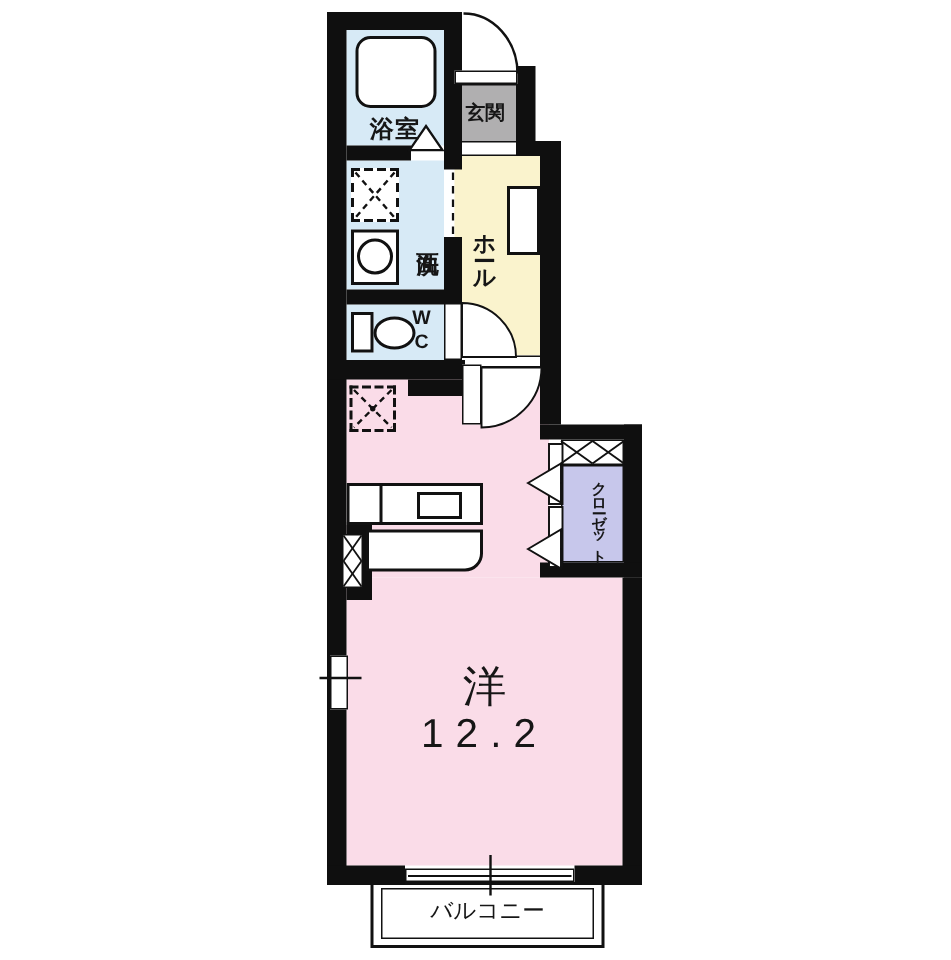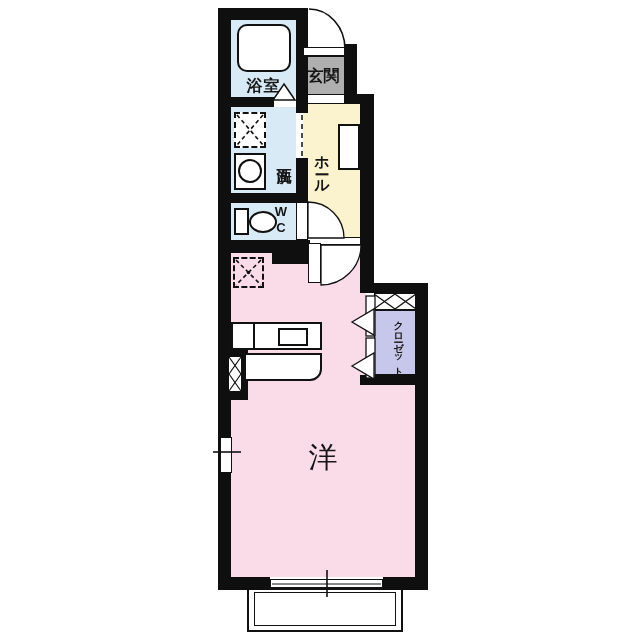--- a/index.html
+++ b/index.html
@@ -124,17 +124,19 @@
     <line x1="272" y1="584" x2="381" y2="584" stroke="#111" stroke-width="1.2"></line>
     <line x1="327" y1="570" x2="327" y2="597" stroke="#111" stroke-width="1.6"></line>
   </svg>
 
   <div class="label" style="left:231px;top:76px;width:65px;font-size:16px;font-weight:bold;letter-spacing:1px;">浴室</div>
   <div class="label vtext" style="left:267px;top:126px;width:26px;height:62px;font-size:15px;font-weight:bold;">洗面</div>
   <div class="label" style="left:268px;top:204px;width:26px;font-size:13px;font-weight:bold;line-height:16px;">
     <span>W</span><br>
     <span>C</span>
   </div>
-  <div class="label" style="left:303px;top:66px;width:41px;font-size:16px;font-weight:bold;">玄関</div>
+  <div class="label" style="left:303px;top:66px;width:41px;font-size:13px;font-weight:bold;">玄関</div>
   <div class="label vtext" style="left:311px;top:118px;width:20px;height:100px;font-size:15px;font-weight:bold;letter-spacing:3px;">ホール</div>
   <div class="label vtext" style="left:385px;top:312px;width:20px;height:62px;font-size:10px;font-weight:bold;">クローゼット</div>
   <div class="label" style="left:231px;top:438px;width:184px;font-size:29px;">洋</div>
+  <div class="label" style="left:231px;top:474px;width:184px;font-size:27px;letter-spacing:8px;">12.2</div>
+  <div class="label" style="left:247px;top:598px;width:156px;font-size:15px;">バルコニー</div>
 </div>
 
 </body></html>

